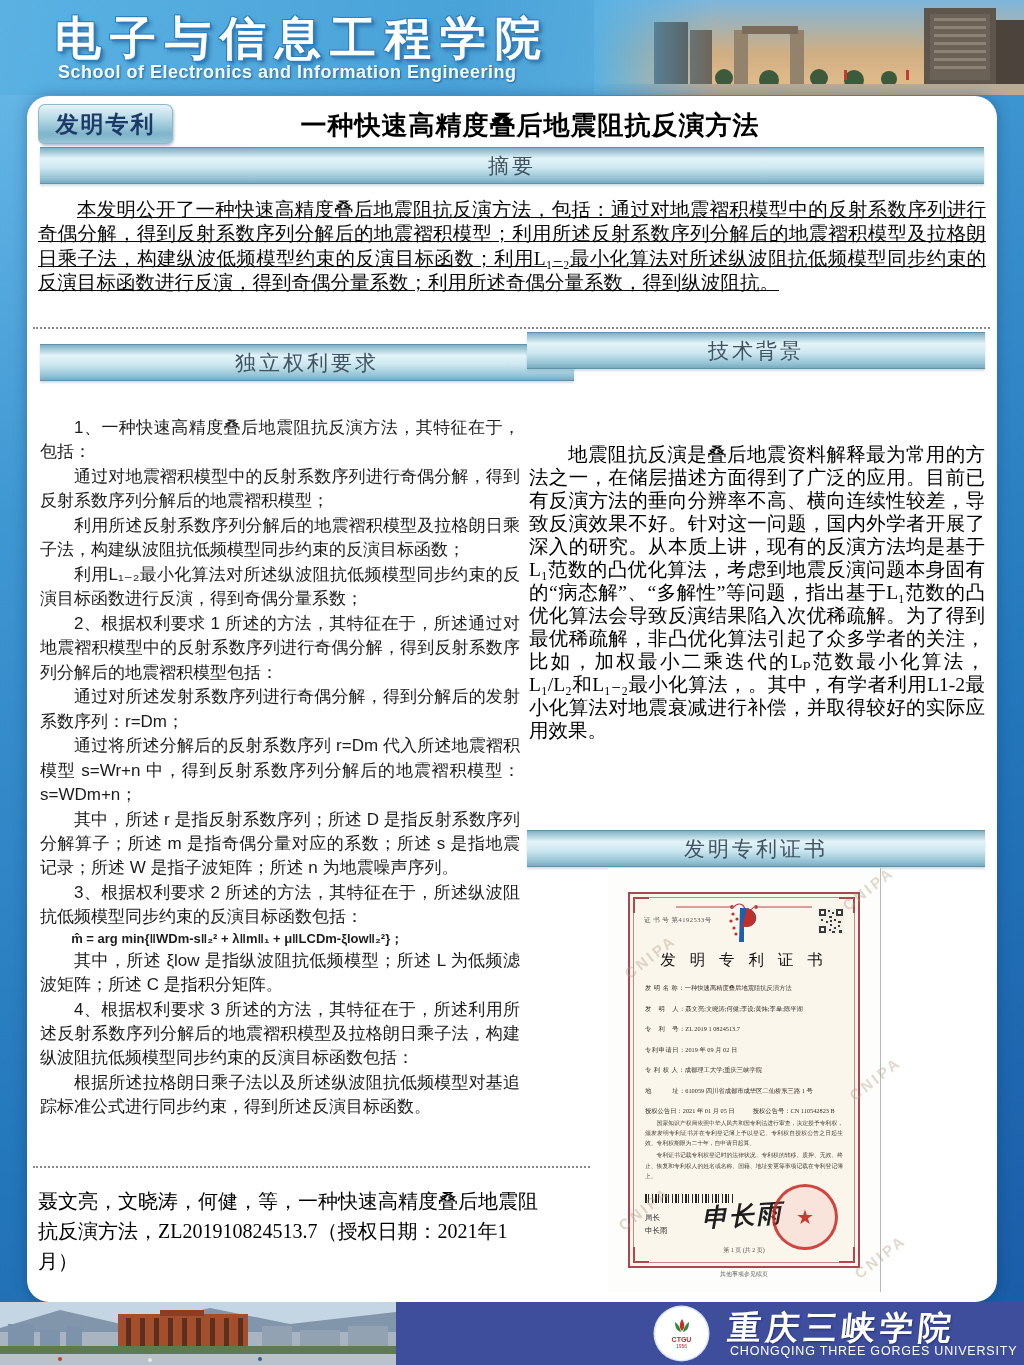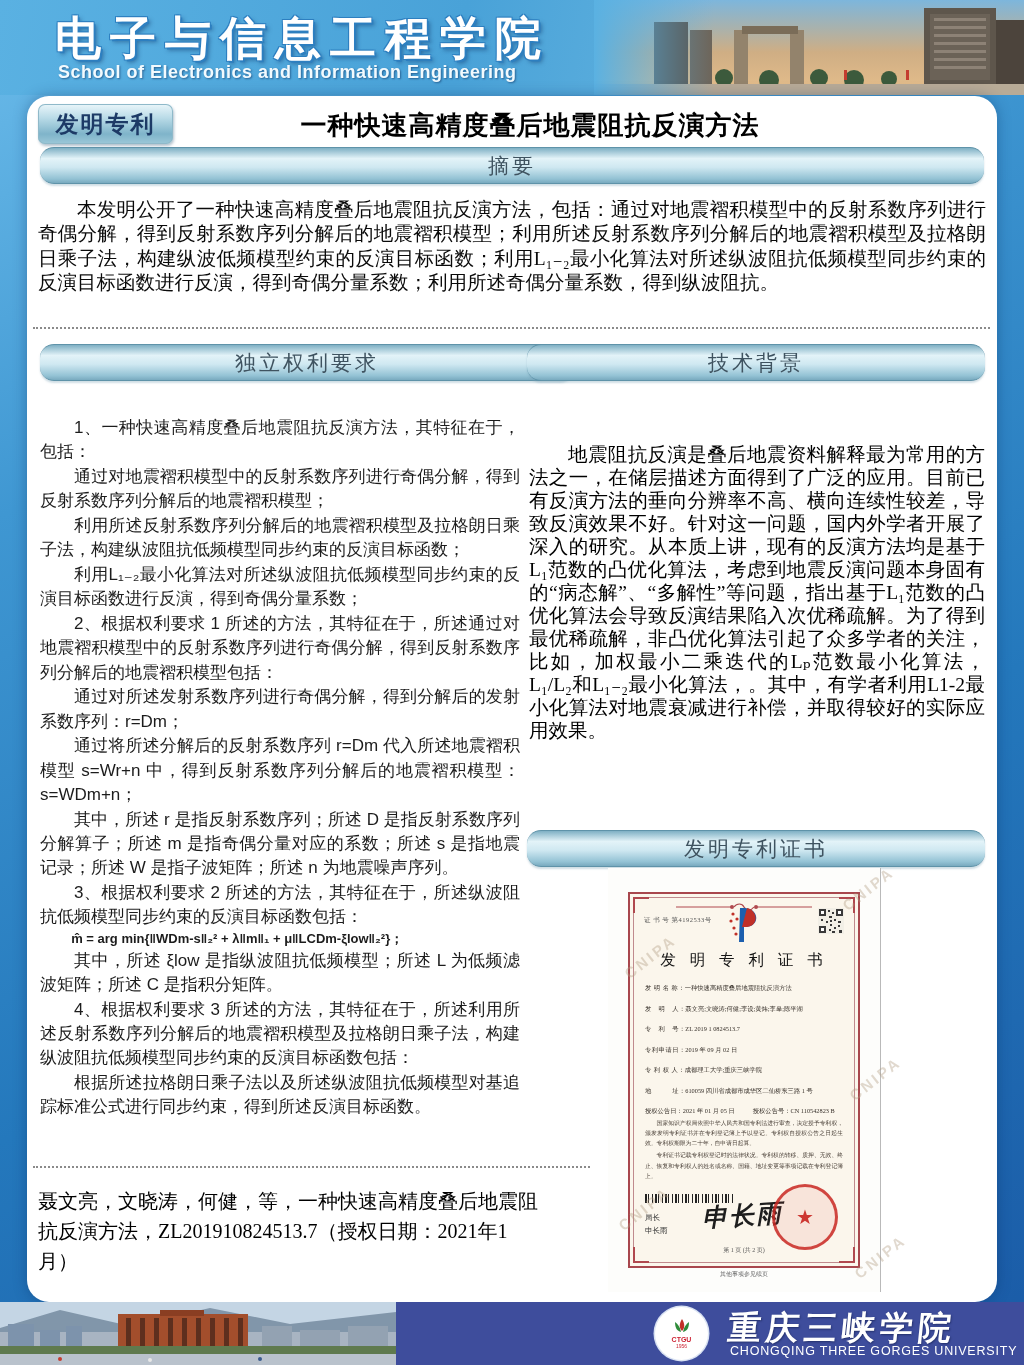--- a/index.html
+++ b/index.html
@@ -24,27 +24,27 @@
          box-shadow:inset 0 0 0 1px #8fb9c9,1px 2px 3px rgba(60,100,130,.4);
          display:flex;align-items:center;justify-content:center;
          font-size:23px;font-weight:700;color:#1d3a66;letter-spacing:2px;}
   .main-title{position:absolute;left:160px;top:108px;width:740px;text-align:center;
               font-size:26px;font-weight:900;color:#000;letter-spacing:1px;
               font-family:"Liberation Sans","DejaVu Sans",sans-serif;}
   .section-bar{position:absolute;height:35px;
                background:linear-gradient(180deg,#7fb0c4 0%,#e3f3f8 30%,#cfe8f1 55%,#93c2d4 88%,#79aabf 100%);
                border-top:1px solid #5f93a9;border-bottom:1px solid #5f93a9;
                display:flex;align-items:center;justify-content:center;
-               font-size:21px;color:#3f5360;letter-spacing:3px;box-shadow:0 2px 2px rgba(120,160,180,.35);border-radius:14px;}
+               font-size:21px;color:#3f5360;letter-spacing:3px;box-shadow:0 2px 2px rgba(120,160,180,.35);}
   .bar-abstract{left:40px;top:147px;width:944px;}
   .bar-claims{left:40px;top:344px;width:534px;}
-  .bar-background{left:527px;top:344px;width:458px;}
+  .bar-background{left:527px;top:332px;width:458px;}
   .bar-certificate{left:527px;top:830px;width:458px;}
   .abstract-text{position:absolute;left:38px;top:198px;width:948px;font-size:19.5px;line-height:1.25;
-                 color:#0a0a0a;text-align:justify;}
+                 color:#0a0a0a;text-align:justify;text-decoration:underline;}
   .abstract-text p{margin:0;text-indent:2em;}
   .dotted-sep{position:absolute;border-top:2px dotted #8a8a8a;}
   .sep-top{left:33px;top:327px;width:957px;}
   .sep-bottom{left:33px;top:1166px;width:557px;}
   
   .claims{position:absolute;left:40px;top:416px;width:480px;
           font-family:"Liberation Sans","DejaVu Sans",sans-serif;
           font-size:17px;line-height:1.44;color:#1c1c1c;text-align:justify;}
   .claims p{margin:0;text-indent:2em;}
   .claims p.formula{font-family:Liberation Sans, sans-serif;font-weight:700;

